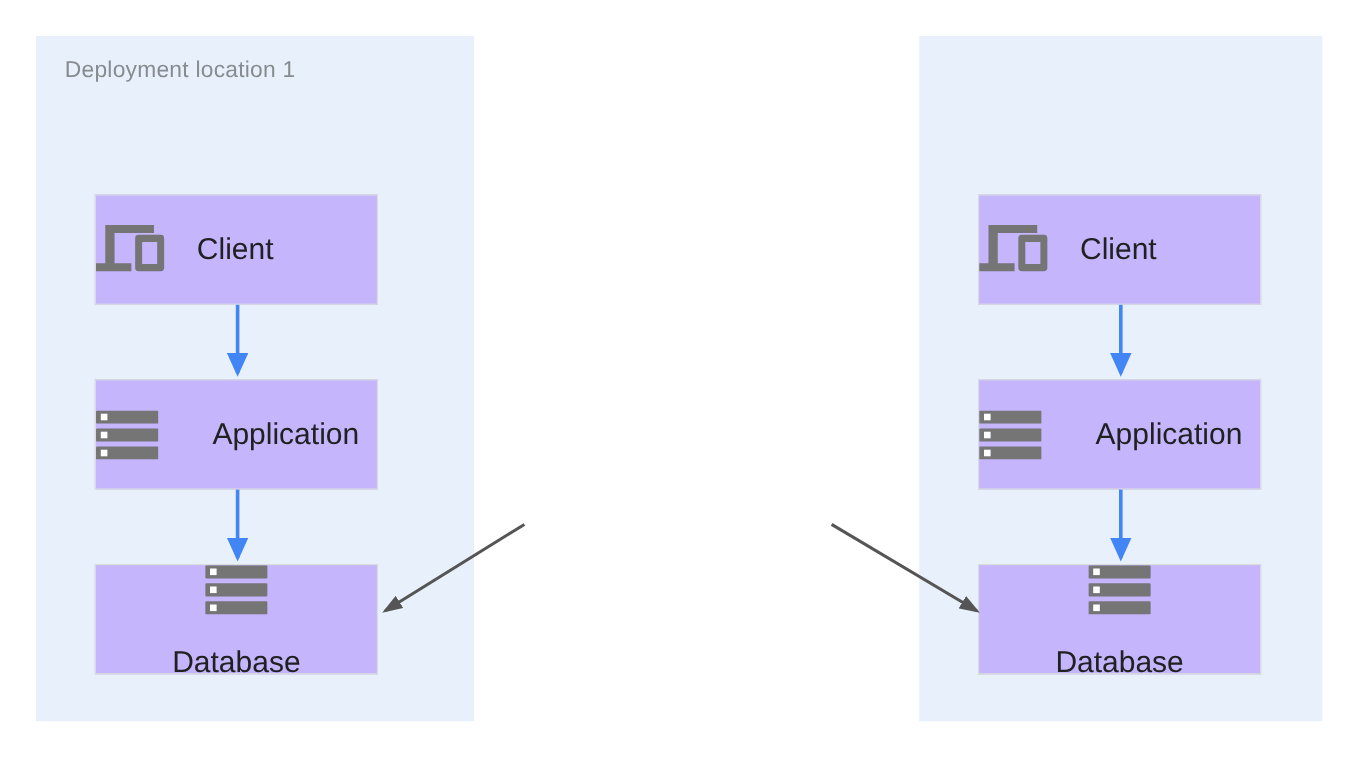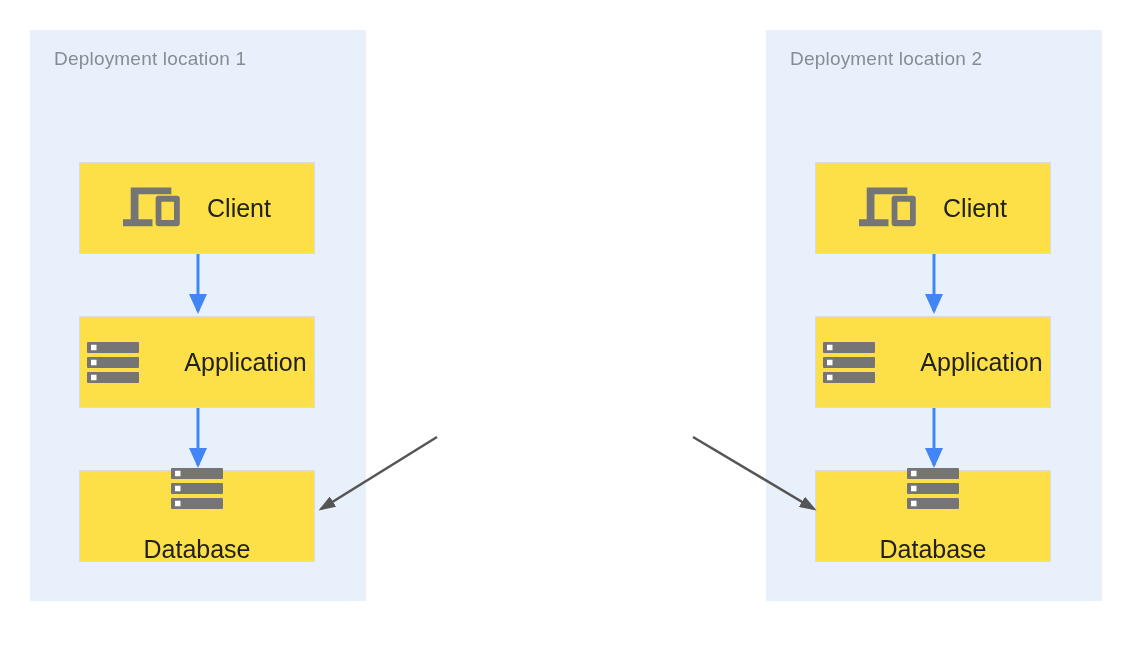--- a/index.html
+++ b/index.html
@@ -3,30 +3,30 @@
 <meta charset="utf-8">
 <style>
   html,body{margin:0;padding:0;background:#ffffff;}
   .stage{
     position:relative;width:1132px;height:648px;background:#ffffff;
     font-family:"Liberation Sans", sans-serif;overflow:hidden;
   }
   .panel{
     position:absolute;top:30px;width:336px;height:571px;background:#E8F1FB;
   }
-  .panel-1{left:30px;}
+  .panel-1{left:30px;padding-left:29px;}
   .panel-2{left:766px;}
   .panel-label{
     position:absolute;left:24px;top:15px;font-size:19px;line-height:27px;
     color:#878C91;letter-spacing:.2px;white-space:nowrap;
   }
   .node{
     position:absolute;left:49px;width:234px;height:90px;
-    background:#fde047;border:1px solid #D9DBDD;
-    display:flex;align-items:center;justify-content:center;gap:26px;
+    background:#c4b5fd;border:1px solid #D9DBDD;
+    display:flex;align-items:center;gap:26px;
   }
   .node-client{top:132px;}
   .node-application{top:286px;gap:45px;}
   .node-database{top:440px;flex-direction:column;}
   .node-label{font-size:25px;color:#212121;white-space:nowrap;}
   .icon{display:flex;align-items:center;justify-content:center;flex:0 0 auto;}
   .overlay{position:absolute;left:0;top:0;pointer-events:none;}
   .annotation{
     position:absolute;left:465px;top:407px;width:200px;text-align:center;
     font-size:25px;line-height:34px;color:#000000;
@@ -73,21 +73,20 @@
           <rect x="4" y="17.75" width="5.5" height="5.5" fill="#ffffff"></rect>
           <rect x="0" y="30" width="52" height="11" rx="1" fill="#757575"></rect>
           <rect x="4" y="32.75" width="5.5" height="5.5" fill="#ffffff"></rect>
         </svg>
       </span>
       <span class="node-label">Database</span>
     </div>
   </div>
 
   <div class="panel panel-2">
-    <div class="panel-label">Deployment location 2</div>
 
     <div class="node node-client">
       <span class="icon">
         <svg width="58" height="42" viewBox="0 0 24 17" aria-hidden="true">
           <path fill="#757575" d="M3.2 0 H20 V2.8 H6.4 V13.2 H12.2 V16 H0 V13.2 H3.2 Z"></path>
           <path fill="#757575" fill-rule="evenodd" d="M14.7 3.4 h7.6 q1.2 0 1.2 1.2 v10.2 q0 1.2 -1.2 1.2 h-7.6 q-1.2 0 -1.2 -1.2 v-10.2 q0 -1.2 1.2 -1.2 Z M15.9 5.9 h5.2 v7.6 h-5.2 Z"></path>
         </svg>
       </span>
       <span class="node-label">Client</span>
     </div>

